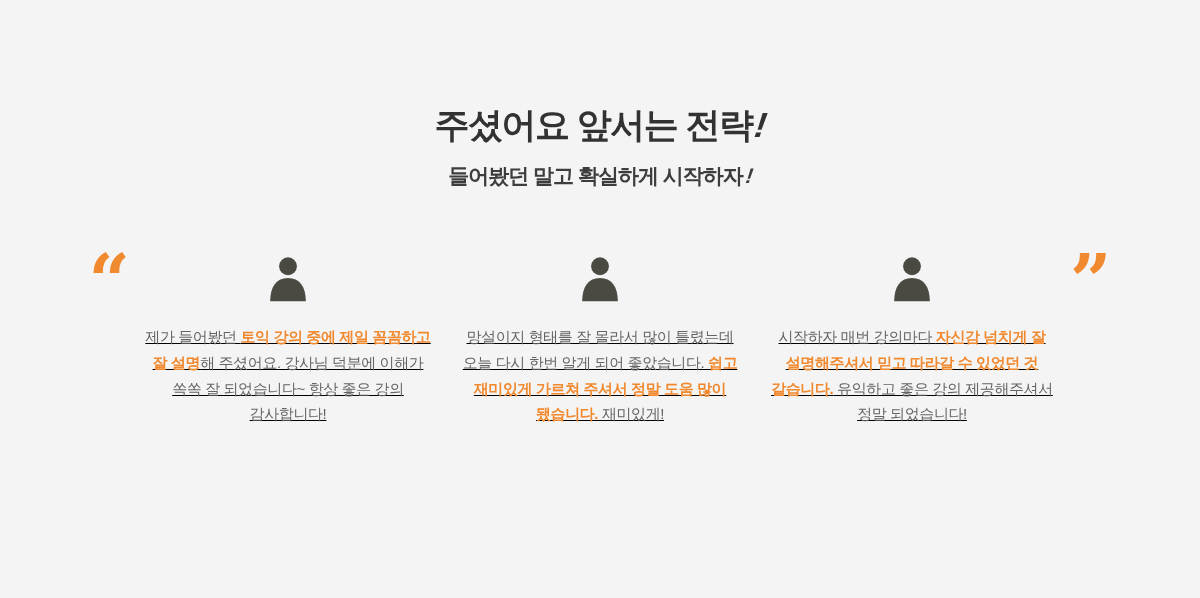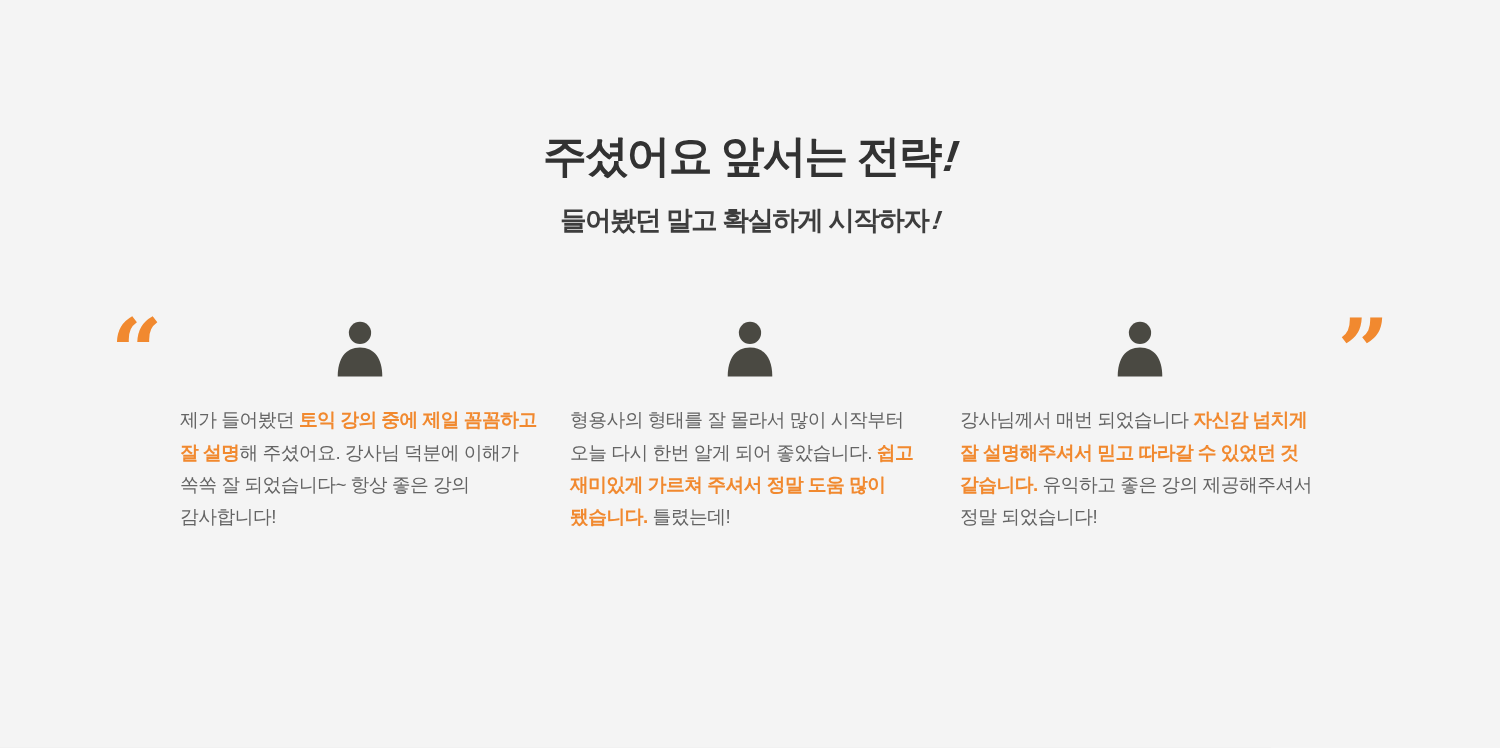--- a/index.html
+++ b/index.html
@@ -54,21 +54,21 @@
     line-height: 0.85;
     color: var(--accent, #f1892f);
     flex: 0 0 auto;
     user-select: none;
   }
   .quote-open  { margin-right: 14px; margin-top: -6px; }
   .quote-close { margin-left: 14px;  margin-top: -6px; }
 
   .cols { display: flex; gap: 24px; }
 
-  .col { width: 288px; text-align: left; }
+  .col { width: 288px; text-align: center; text-decoration: underline; }
 
   .avatar {
     display: block;
     width: 44px;
     height: 48px;
     margin: 0 auto 20px auto;
     color: var(--icon, #4a4942);
   }
   .avatar svg { width: 100%; height: 100%; display: block; }
 
@@ -112,31 +112,31 @@
         <blockquote class="text" style="margin:0;"><span>제가 들어봤던 </span><span class="hl">토익 강의 중에 제일 꼼꼼하고 잘 설명</span><span>해 주셨어요. 강사님 덕분에 이해가 쏙쏙 잘 되었습니다~ 항상 좋은 강의 감사합니다!</span></blockquote>
       </figure>
 
       <figure class="col" style="margin:0;">
         <span class="avatar">
           <svg viewBox="0 0 64 70" xmlns="http://www.w3.org/2000/svg" aria-hidden="true">
             <circle cx="32" cy="15" r="13" fill="currentColor"></circle>
             <path d="M32 32 C15 32 6 45 6 66 L58 66 C58 45 49 32 32 32 Z" fill="currentColor"></path>
           </svg>
         </span>
-        <blockquote class="text" style="margin:0;"><span>형용사의 형태를 잘 몰라서 많이 시작부터 오늘 다시 한번 알게 되어 좋았습니다. </span><span class="hl">쉽고 재미있게 가르쳐 주셔서 정말 도움 많이 됐습니다.</span><span> 틀렸는데!</span></blockquote>
+        <blockquote class="text" style="margin:0;"><span>망설이지 형태를 잘 몰라서 많이 틀렸는데 오늘 다시 한번 알게 되어 좋았습니다. </span><span class="hl">쉽고 재미있게 가르쳐 주셔서 정말 도움 많이 됐습니다.</span><span> 재미있게!</span></blockquote>
       </figure>
 
       <figure class="col" style="margin:0;">
         <span class="avatar">
           <svg viewBox="0 0 64 70" xmlns="http://www.w3.org/2000/svg" aria-hidden="true">
             <circle cx="32" cy="15" r="13" fill="currentColor"></circle>
             <path d="M32 32 C15 32 6 45 6 66 L58 66 C58 45 49 32 32 32 Z" fill="currentColor"></path>
           </svg>
         </span>
-        <blockquote class="text" style="margin:0;"><span>강사님께서 매번 되었습니다 </span><span class="hl">자신감 넘치게 잘 설명해주셔서 믿고 따라갈 수 있었던 것 같습니다.</span><span> 유익하고 좋은 강의 제공해주셔서 정말 되었습니다!</span></blockquote>
+        <blockquote class="text" style="margin:0;"><span>시작하자 매번 강의마다 </span><span class="hl">자신감 넘치게 잘 설명해주셔서 믿고 따라갈 수 있었던 것 같습니다.</span><span> 유익하고 좋은 강의 제공해주셔서 정말 되었습니다!</span></blockquote>
       </figure>
 
     </div>
 
     <div class="quote-mark quote-close">”</div>
 
   </div>
 
 </div>
 

